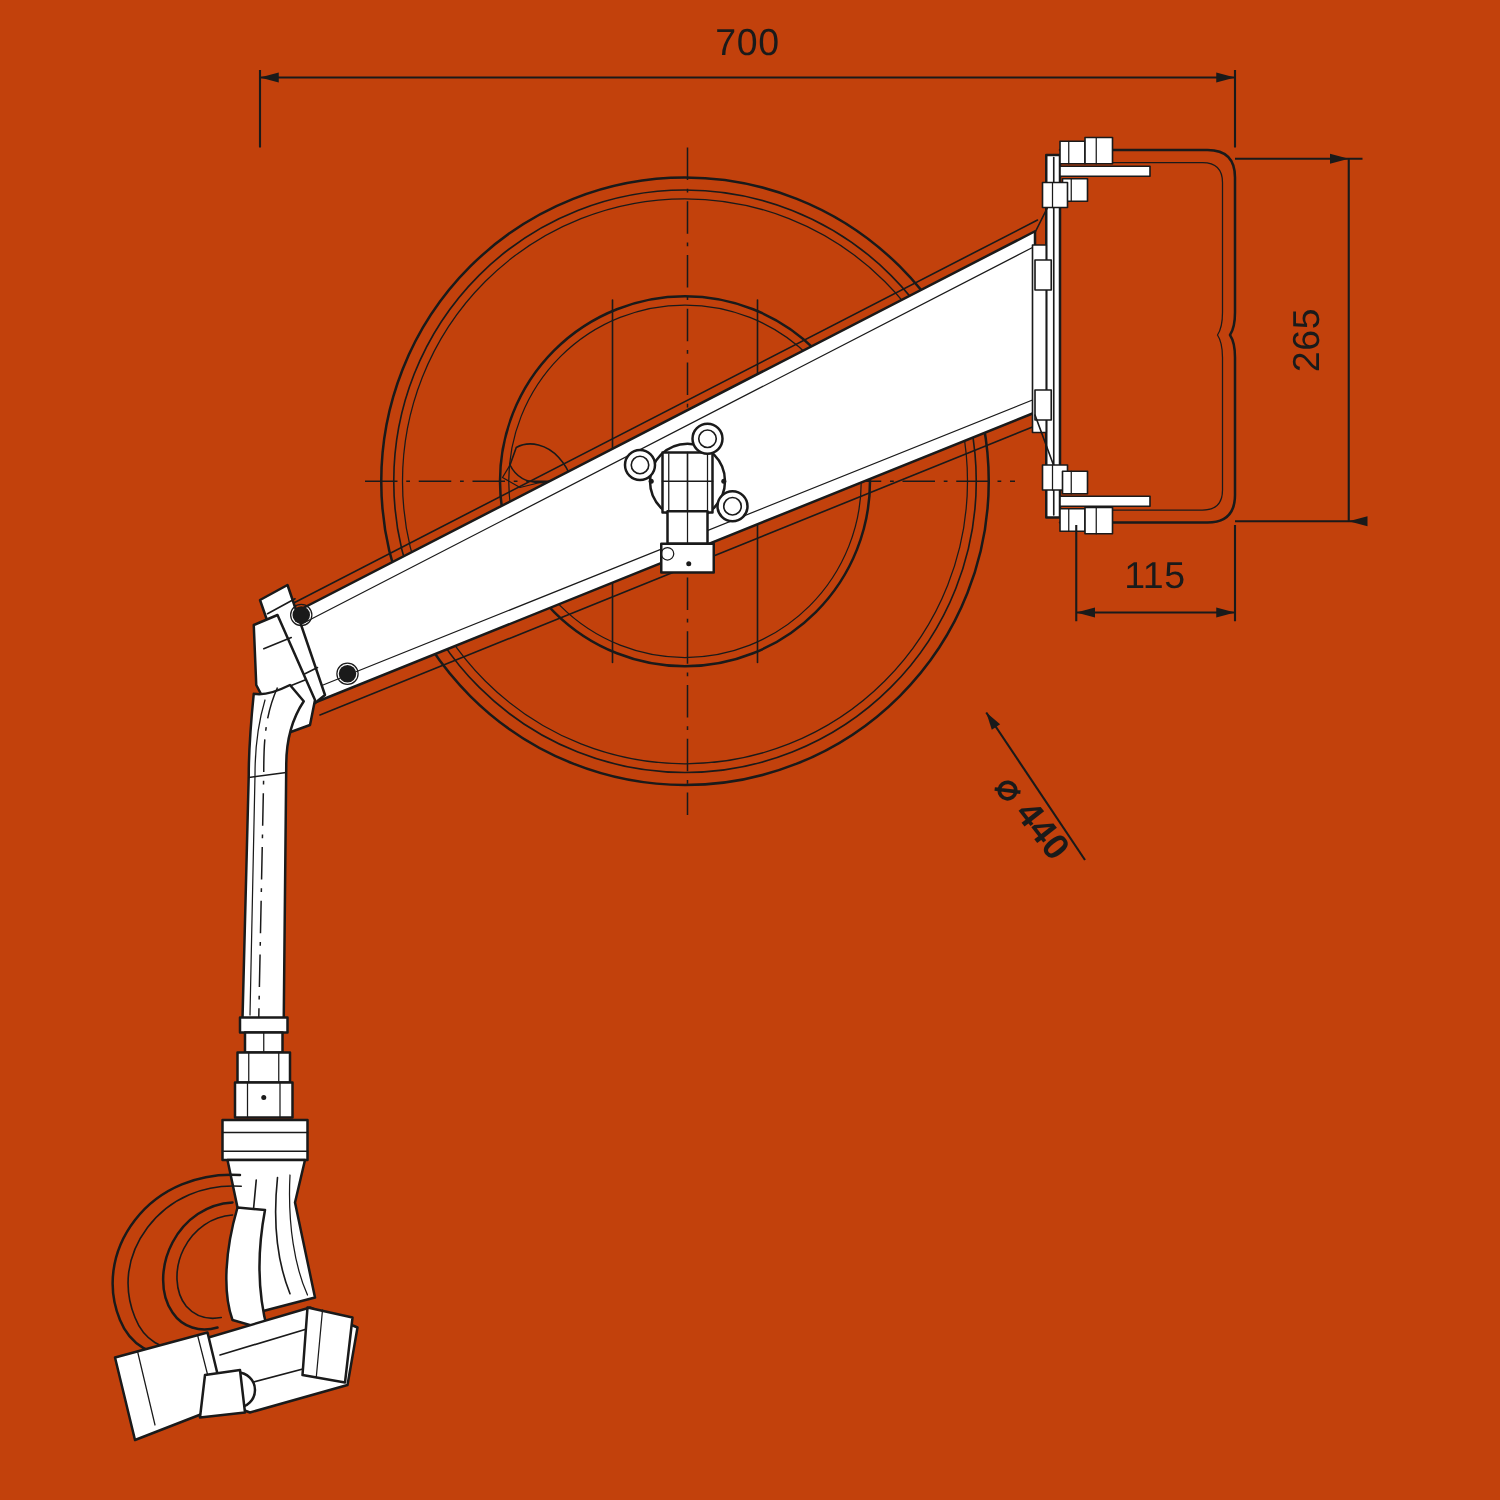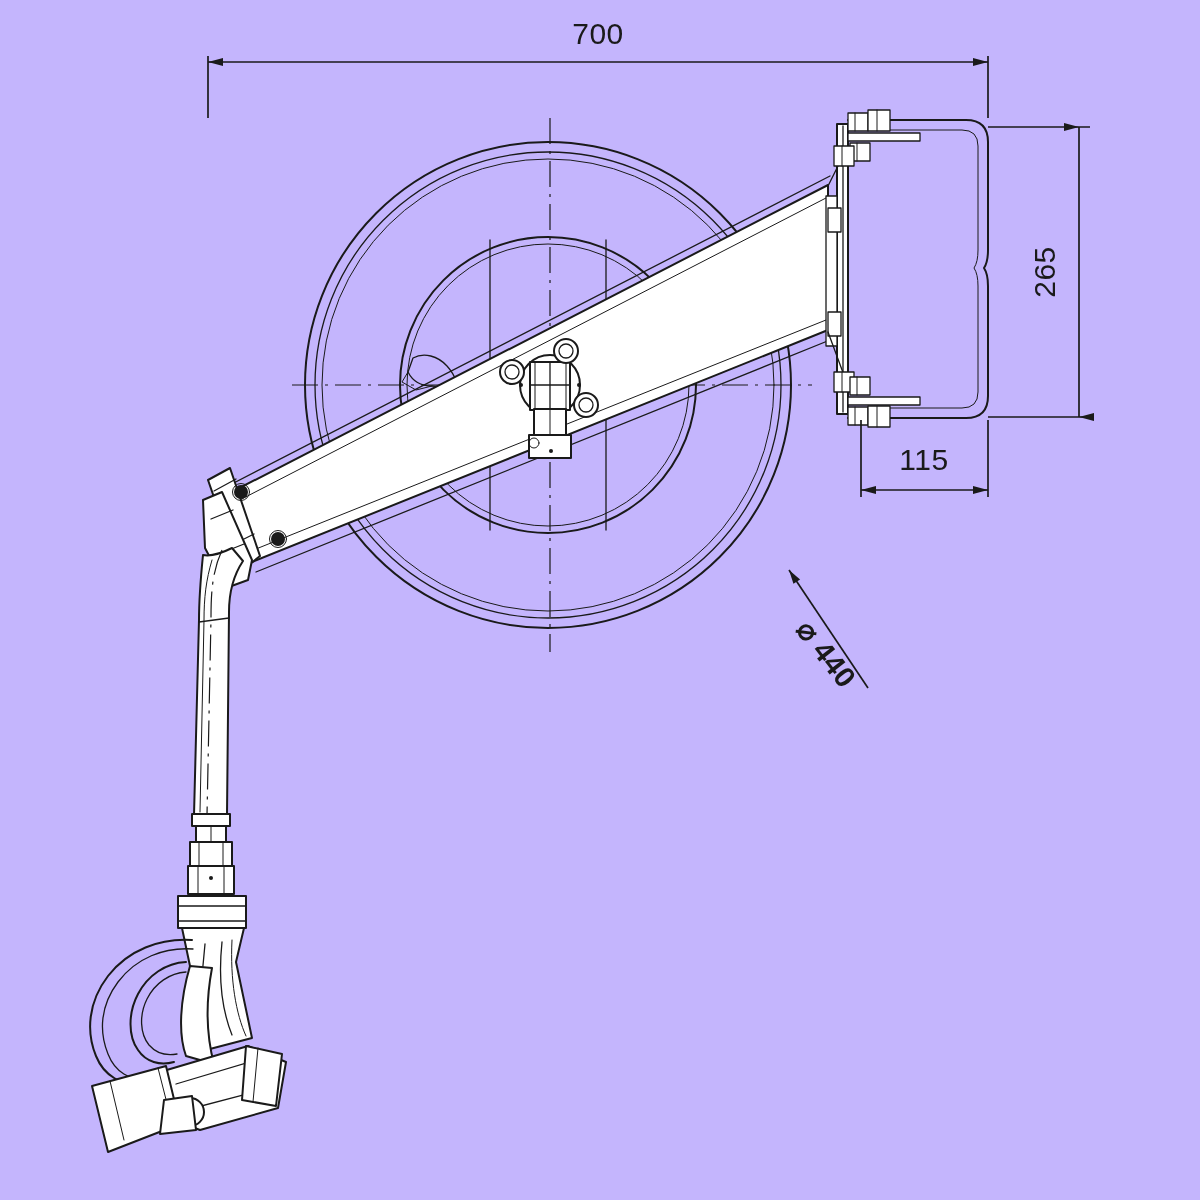--- a/index.html
+++ b/index.html
@@ -10,21 +10,21 @@
   body {
     width: 1200px;
     height: 1200px;
     font-family: "Liberation Sans", sans-serif;
     overflow: hidden;
   }
   #drawing-root {
     position: relative;
     width: 1200px;
     height: 1200px;
-    background: #c4b5fd;
+    background: #c2410c;
   }
   svg#tech-drawing {
     display: block;
     width: 1200px;
     height: 1200px;
   }
   .ln {
     fill: none;
     stroke: #1a1a1a;
     stroke-width: 2;

